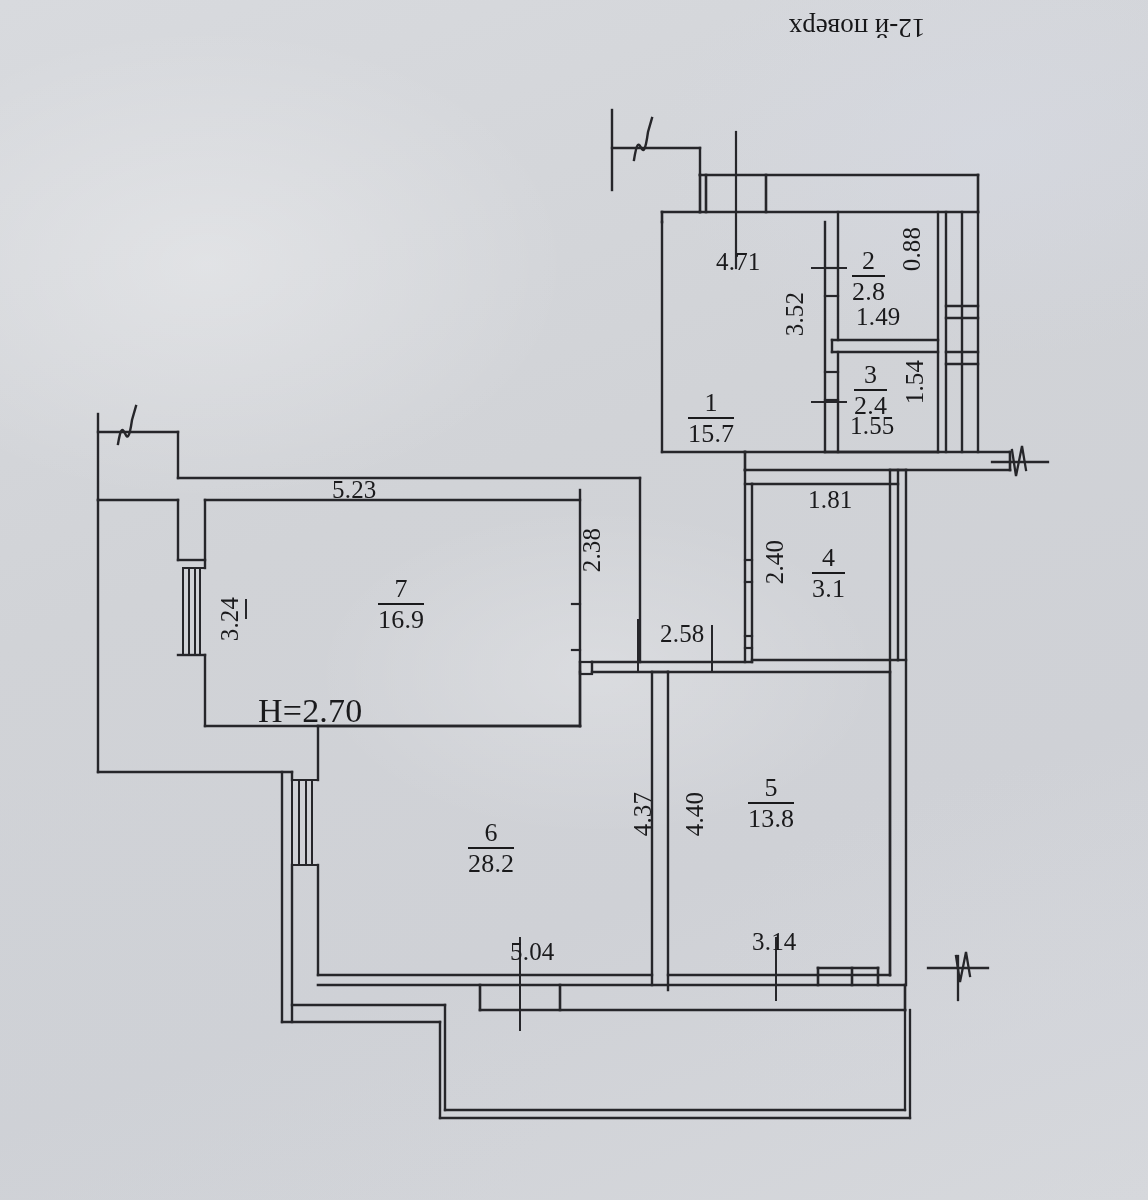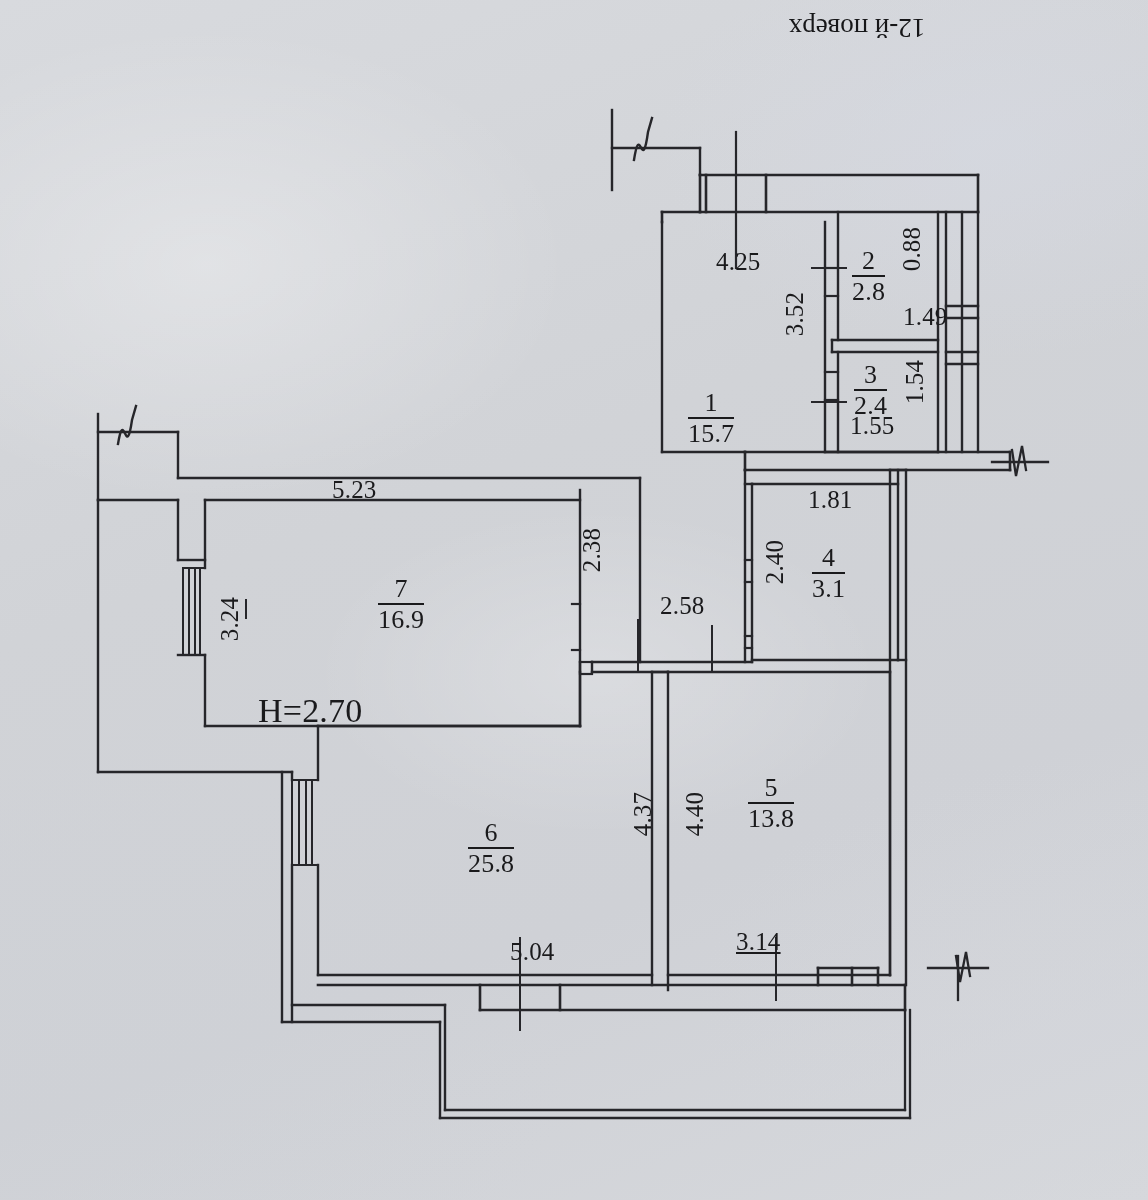--- a/index.html
+++ b/index.html
@@ -298,45 +298,45 @@
   <span class="area">3.1</span>
 </div>
 
 <div class="lbl rm" style="left:748px;top:775px;">
   <span class="num">5</span>
   <span class="area">13.8</span>
 </div>
 
 <div class="lbl rm" style="left:468px;top:820px;">
   <span class="num">6</span>
-  <span class="area">25.8</span>
+  <span class="area">28.2</span>
 </div>
 
 <div class="lbl rm" style="left:378px;top:576px;">
   <span class="num">7</span>
   <span class="area">16.9</span>
 </div>
 
 <div class="lbl hgt" style="left:258px;top:692px;">H=2.70</div>
 
-<div class="lbl dim" style="left:716px;top:248px;">4.25</div>
-
-<div class="lbl dim" style="left:856px;top:303px;margin-left:47px;">1.49</div>
+<div class="lbl dim" style="left:716px;top:248px;">4.71</div>
+
+<div class="lbl dim" style="left:856px;top:303px;">1.49</div>
 
 <div class="lbl dim" style="left:850px;top:412px;">1.55</div>
 
 <div class="lbl dim" style="left:808px;top:486px;">1.81</div>
 
-<div class="lbl dim" style="left:660px;top:592px;">2.58</div>
+<div class="lbl dim" style="left:660px;top:620px;">2.58</div>
 
 <div class="lbl dim" style="left:332px;top:476px;">5.23</div>
 
 <div class="lbl dim" style="left:462px;top:938px;margin-left:48px;">5.04</div>
 
-<div class="lbl dim" style="left:736px;top:928px;text-decoration:underline;">3.14</div>
+<div class="lbl dim" style="left:752px;top:928px;">3.14</div>
 
 <div class="lbl dim-v" style="left:773px;top:300px;transform:rotate(-90deg);">3.52</div>
 
 <div class="lbl dim-v" style="left:890px;top:235px;transform:rotate(-90deg);">0.88</div>
 
 <div class="lbl dim-v" style="left:893px;top:368px;transform:rotate(-90deg);">1.54</div>
 
 <div class="lbl dim-v" style="left:753px;top:548px;transform:rotate(-90deg);">2.40</div>
 
 <div class="lbl dim-v" style="left:570px;top:536px;transform:rotate(-90deg);">2.38</div>

